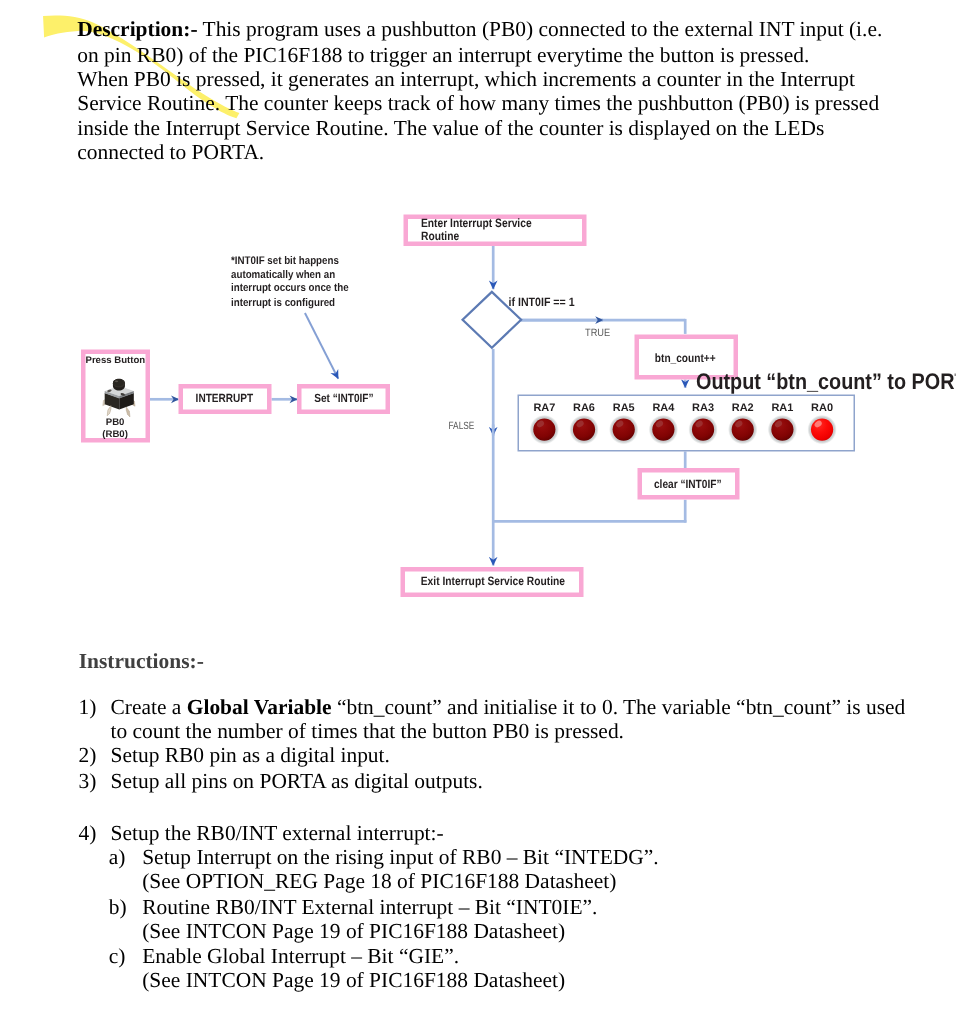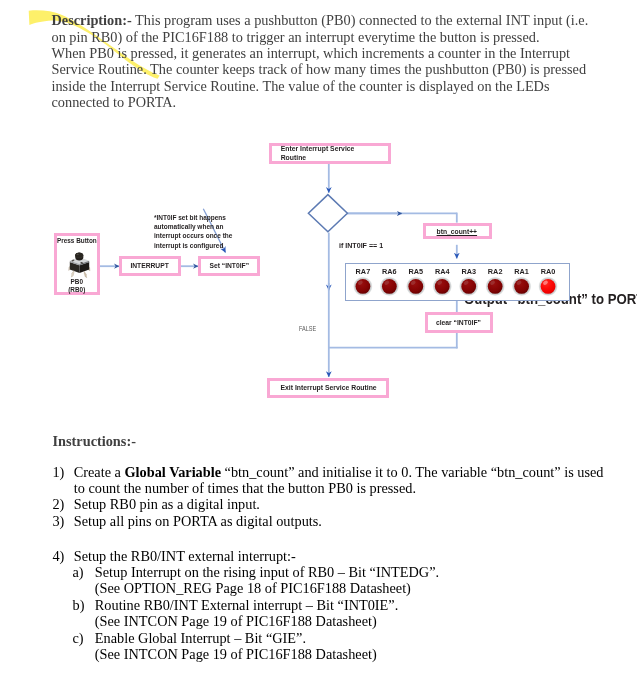--- a/index.html
+++ b/index.html
@@ -1,40 +1,40 @@
 <!DOCTYPE html>
 <html><head>
 <meta charset="utf-8">
 <style>
   html,body{margin:0;padding:0;background:#fff;}
   body{width:637px;height:673px;font-family:"Liberation Serif",serif;overflow:hidden;}
   .page{position:relative;width:637px;height:673px;background:#fff;}
 
   
-  .desc{position:absolute;left:51.5px;top:12.3px;width:586px;font-size:14.3px;color:#404040;}
+  .desc{position:absolute;left:51.5px;top:12.3px;width:586px;font-size:14.3px;color:#000000;}
   .desc b{font-weight:bold;}
   .dline{height:16.4px;white-space:nowrap;}
 
   .instr-title{position:absolute;left:52.5px;top:433px;font-size:14.3px;font-weight:bold;color:#404040;}
   .olist{position:absolute;left:52.4px;top:463.5px;width:583px;font-size:14.3px;color:#000;}
   .li{position:relative;padding-left:21.3px;margin:0;}
   .li > .num{position:absolute;left:0;top:0;}
   .lline{height:16.4px;white-space:nowrap;}
   .sub{position:relative;padding-left:22.3px;margin-left:-1.2px;}
   .sub > .num{position:absolute;left:0;top:0;}
   .gap{margin-top:18.6px;}
 
   
   .flow{position:absolute;left:0;top:0;width:637px;height:673px;}
   .fbox{position:absolute;border:3px solid #f9a8d4;background:#fff;
         display:flex;align-items:center;justify-content:center;
         font-family:"Liberation Sans",sans-serif;font-weight:bold;color:#231f20;
         box-sizing:border-box;}
   .fbox > span{display:inline-block;transform:scaleX(0.85);}
-  .ftext{position:absolute;font-family:"Liberation Sans",sans-serif;color:#231f20;margin-top:44px;}
+  .ftext{position:absolute;font-family:"Liberation Sans",sans-serif;color:#231f20;}
   .cond{display:inline-block;transform:scaleX(0.88);transform-origin:left center;}
   .nl{white-space:nowrap;height:9.3px;}
 
   
   .ledpanel{position:absolute;border:1px solid #8fa4cc;background:#fff;box-sizing:border-box;}
   .pbcard{display:block;position:absolute;}
   .pb-title{position:absolute;left:0;top:2.8px;width:100%;text-align:center;font-size:6.4px;font-weight:bold;
             line-height:6.4px;white-space:nowrap;
             font-family:"Liberation Sans",sans-serif;color:#231f20;}
   .pb-icon{position:absolute;left:9.2px;top:15.2px;}
@@ -151,21 +151,21 @@
       </div>
 
     <svg style="position:absolute;left:306px;top:192px;" width="44" height="44">
       <polygon points="21.9,2.6 41.4,21.2 21.9,39.8 2.4,21.2" fill="#fff" stroke="#5c7ab3" stroke-width="1.5"></polygon>
     </svg>
     <div class="ftext" style="left:338.6px;top:197.8px;font-size:8.05px;font-weight:bold;line-height:7.65px;white-space:nowrap;"><span class="cond">if INT0IF == 1</span></div>
 
     <div class="ftext" style="left:390.2px;top:219.2px;font-size:7px;line-height:7px;color:#585858;white-space:nowrap;"><span class="cond">TRUE</span></div>
     <div class="ftext" style="left:299px;top:281px;font-size:7px;line-height:7px;color:#585858;white-space:nowrap;"><span class="cond" style="transform:scaleX(0.79)">FALSE</span></div>
 
-    <div class="fbox" style="left:422.8px;top:223px;width:68.8px;height:16px;font-size:7.95px;text-decoration:underline;">
+    <div class="fbox" style="left:422.8px;top:223px;width:68.8px;height:30px;font-size:7.95px;">
         <span>btn_count++</span>
       </div>
 
     <div class="ftext" style="left:463.5px;top:250.2px;font-size:15px;font-weight:bold;line-height:9.4px;white-space:nowrap;"><span class="cond">Output “btn_count” to PORTA</span></div>
 
     <div class="ledpanel" style="left:344.5px;top:262.5px;width:225.5px;height:38px;">
       <svg id="ledsvg" width="224" height="37" style="position:absolute;left:0;top:0">
         <defs>
           <radialGradient id="ledOff" cx="0.40" cy="0.30" r="0.82">
             <stop offset="0%" stop-color="#981010"></stop>

